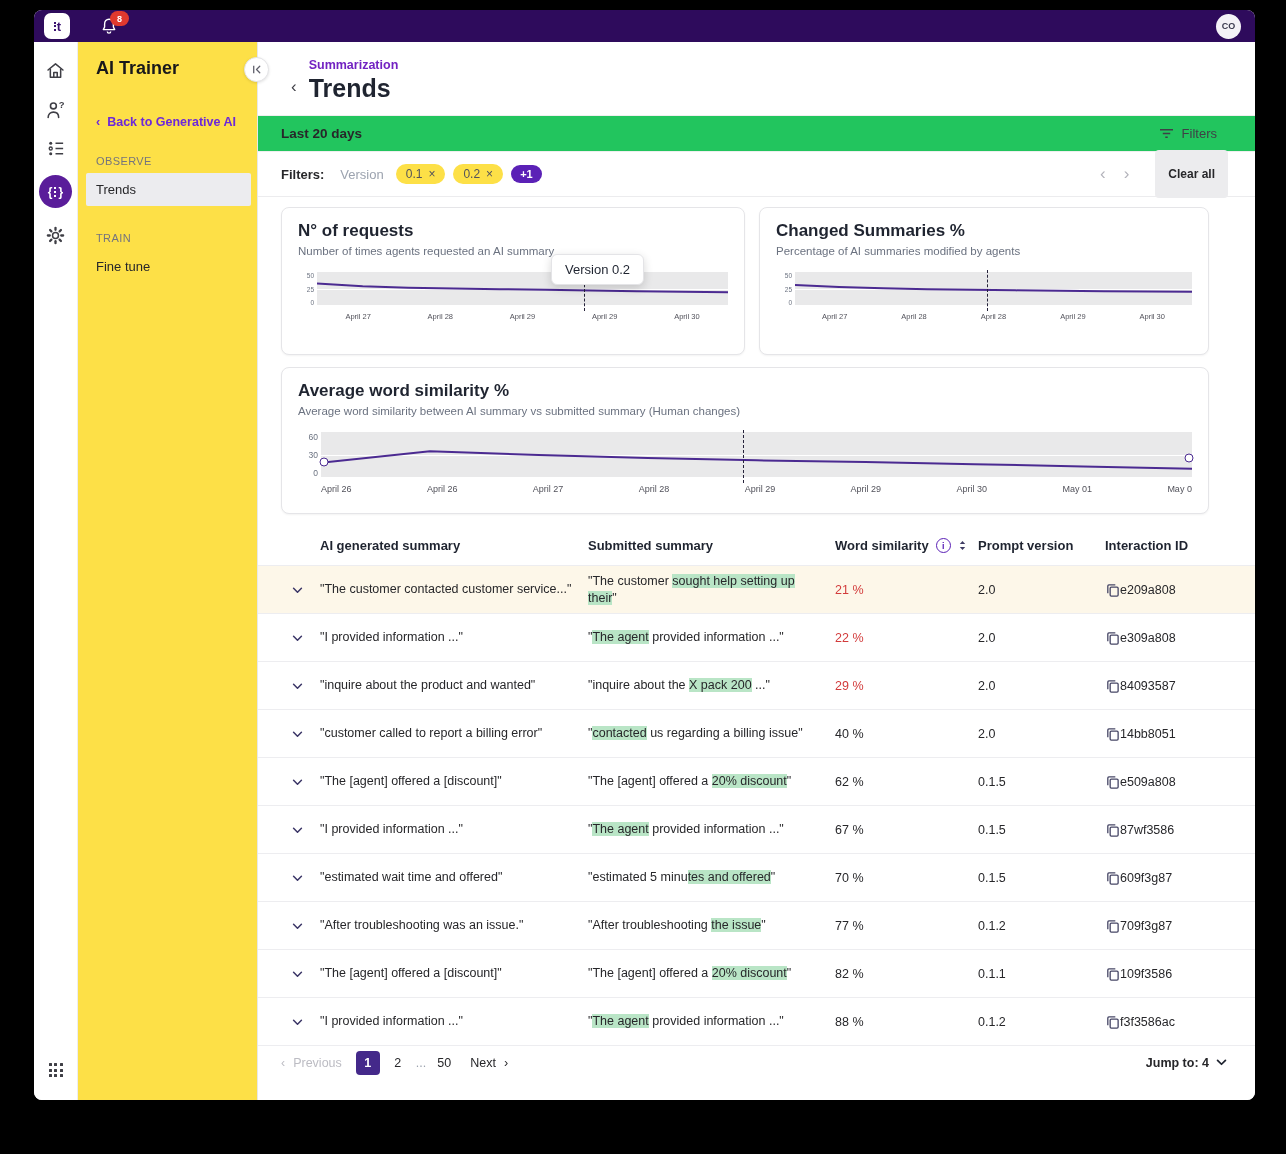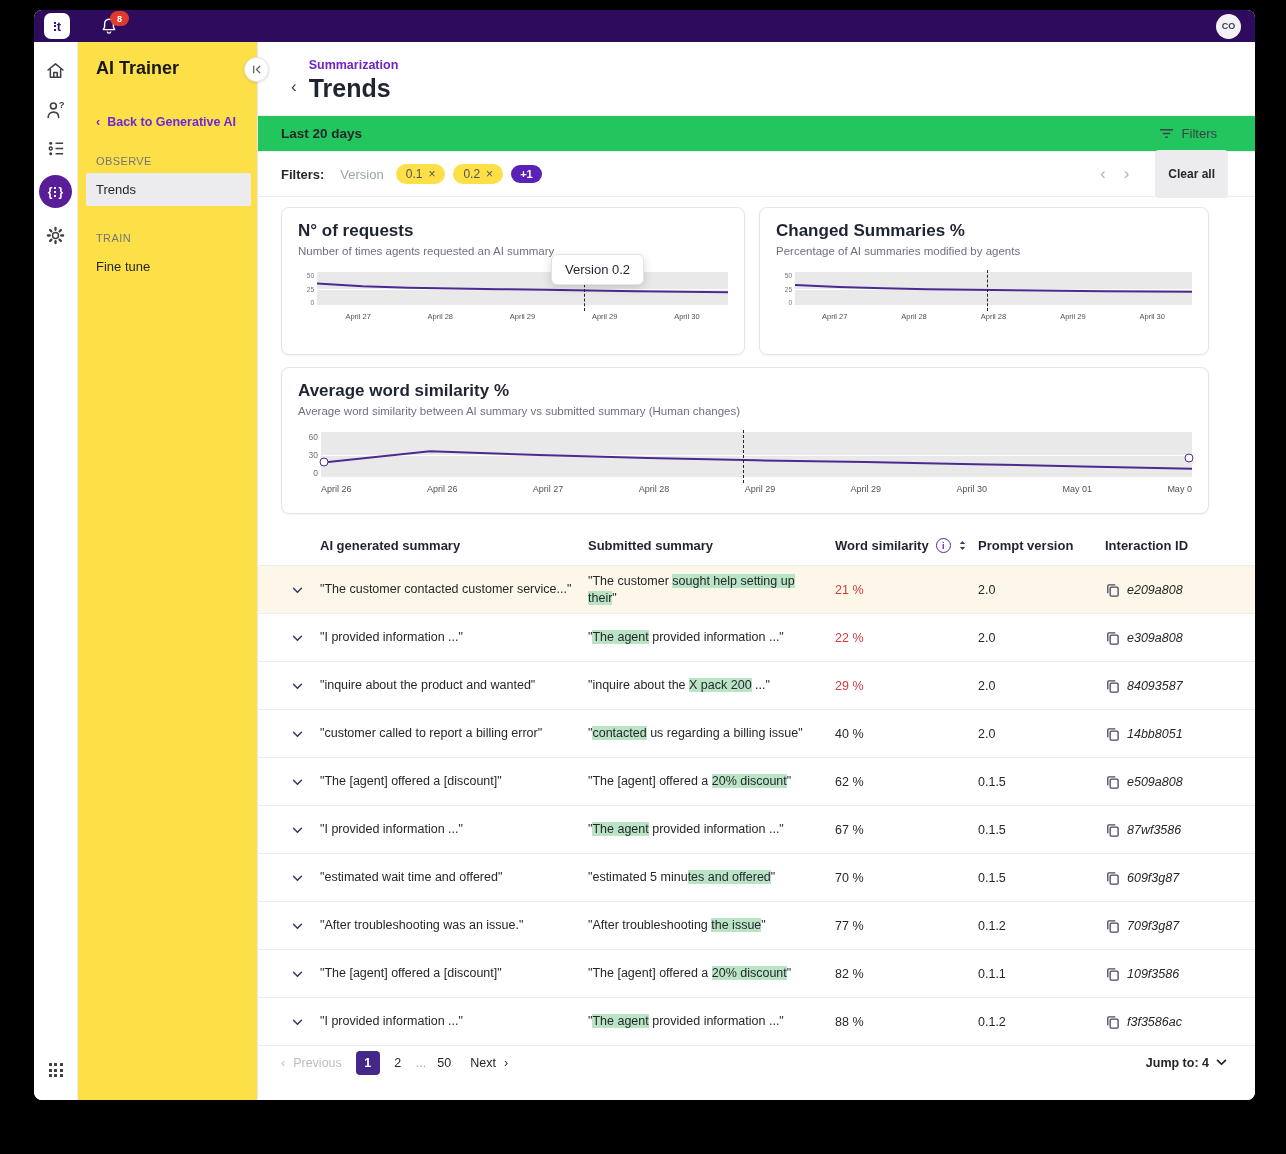--- a/index.html
+++ b/index.html
@@ -87,21 +87,21 @@
   .th-sim{display:flex;align-items:center;gap:7px;}
   .info-icon{width:13px;height:13px;border:1.4px solid #5b21b6;border-radius:50%;color:#5b21b6;font-size:9px;font-weight:bold;display:inline-flex;align-items:center;justify-content:center;cursor:pointer;}
   .sort-icon{cursor:pointer;display:inline-flex;}
   .trow{height:47px;border-top:1px solid #ededf0;font-size:12.5px;color:#27272a;background:#fff;}
   .trow.hl-row{background:#fdf7e9;}
   .c-chev{padding-left:34px;box-sizing:border-box;}
   .row-chev{cursor:pointer;display:inline-flex;}
   .c-ai,.c-sub{padding-right:14px;box-sizing:border-box;line-height:1.3;}
   .hl{background:#b9e5c6;}
   .c-sim.low{color:#d23b3b;}
-  .c-id{display:flex;align-items:center;gap:7px;font-style:italic;}
+  .c-id{display:flex;align-items:center;}
   .copy{display:inline-flex;cursor:pointer;}
 
   
   .pagination{display:flex;align-items:center;height:33px;border-top:1px solid #ededf0;padding:0 28px 0 23px;font-size:12.5px;color:#27272a;}
   .prev-group{display:flex;align-items:center;gap:8px;color:#bcbcc3;cursor:default;}
   .pages{display:flex;align-items:center;gap:6px;margin-left:14px;}
   .page-item{min-width:24px;height:24px;display:flex;align-items:center;justify-content:center;border-radius:4px;cursor:pointer;}
   .page-item.active{background:#44298a;color:#fff;font-weight:600;}
   .page-ellipsis{color:#9ca3af;cursor:default;}
   .next-group{display:flex;align-items:center;gap:8px;margin-left:14px;cursor:pointer;}

